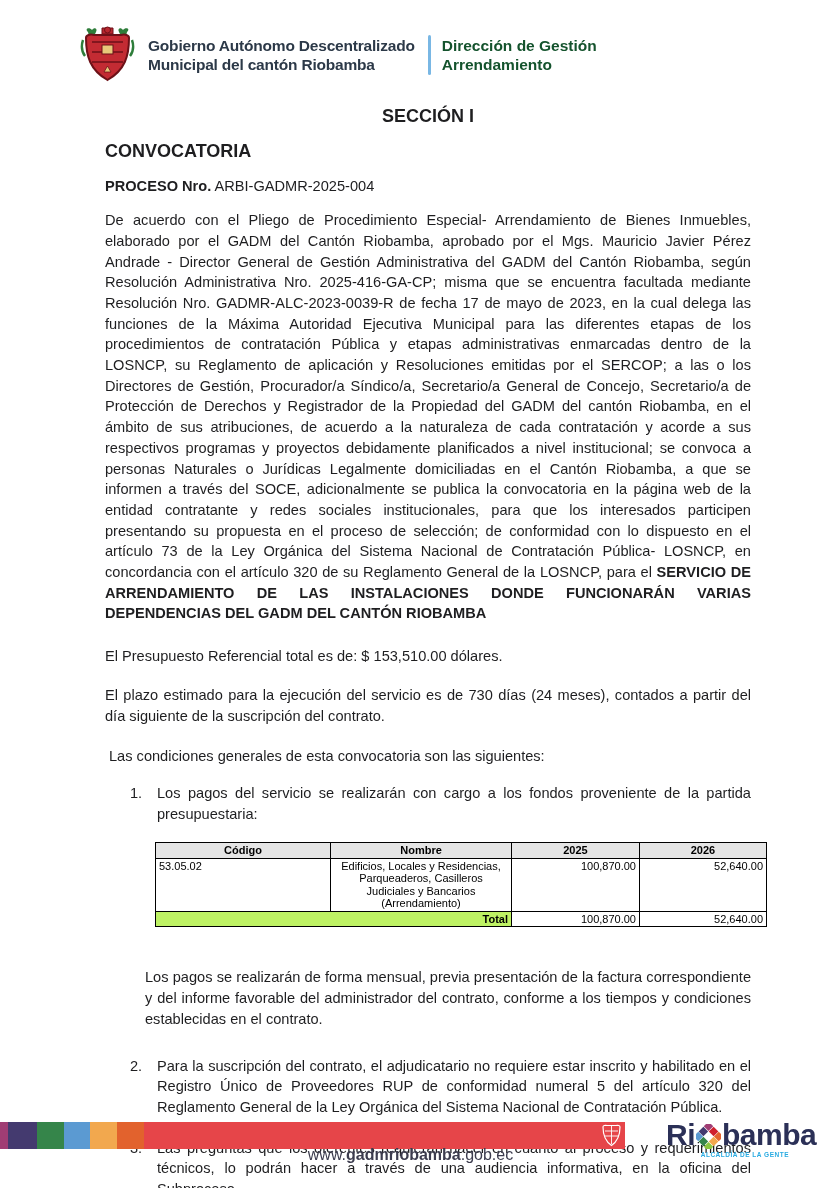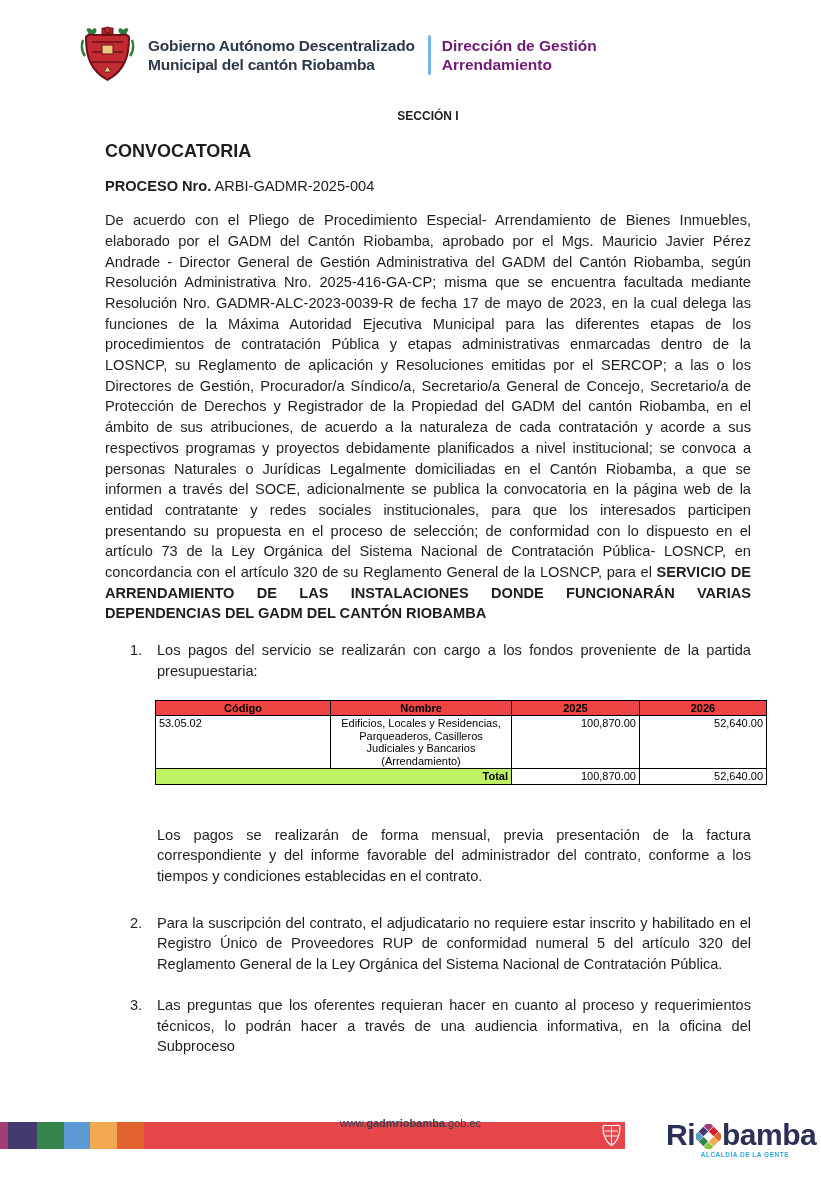--- a/index.html
+++ b/index.html
@@ -7,64 +7,64 @@
     position:relative; width:821px; height:1188px; overflow:hidden;
     background:#ffffff; font-family:"Liberation Sans", sans-serif;
   }
 
   
   .header { position:absolute; top:26px; left:80px; display:flex; align-items:center; }
   .crest { width:55px; height:57px; flex:0 0 auto; }
   .org-block { margin-left:13px; font-weight:bold; font-size:15.5px; line-height:19px;
                color:#2c3948; letter-spacing:-0.2px; }
   .hdr-sep { width:3px; height:40px; background:#79b7e4; margin:0 11px 0 13px; border-radius:1.5px; }
-  .dept-block { font-weight:bold; font-size:15.5px; line-height:19px; color:#701a75; }
+  .dept-block { font-weight:bold; font-size:15.5px; line-height:19px; color:#14532d; }
 
   
   .content { position:absolute; top:0; left:105px; width:646px;
              font-size:14.6px; line-height:20.7px; color:#1e1e20; }
-  .sec-title   { margin-top:106px; text-align:center; font-weight:bold; font-size:12px; }
+  .sec-title   { margin-top:106px; text-align:center; font-weight:bold; font-size:18px; }
   .sec-title2  { margin-top:14px;  text-align:left; font-weight:bold; font-size:18px; }
   .proc-line   { margin-top:15px; }
   .para        { margin-top:13px; text-align:justify; }
   .budget-line { margin-top:22px; }
   .term-para   { margin-top:18px; text-align:justify; }
   .cond-line   { margin-top:20px; padding-left:4px; }
   b.inline-bold { font-weight:bold; }
 
   .li { position:relative; padding-left:52px; text-align:justify; }
   .li .num { position:absolute; left:25px; }
   .li-1 { margin-top:16px; }
   .li-2 { margin-top:26px; }
   .li-3 { margin-top:20px; }
-  .sub-para { margin-top:40px; margin-left:52px; text-align:justify; }
+  .sub-para { margin-top:40px; margin-left:40px; text-align:justify; }
 
   
   .table-wrap { margin-top:18px; margin-left:50px; }
   table.ptable { border-collapse:collapse; table-layout:fixed; width:611px;
                  font-size:11px; line-height:12.5px; color:#000; }
   .ptable th, .ptable td { border:1px solid #000; padding:1px 3px; overflow:hidden; }
-  .ptable th { background:#ef4444; text-align:center; font-weight:bold; }
+  .ptable th { background:#e5e5e5; text-align:center; font-weight:bold; }
   .cell-code  { text-align:left;  vertical-align:top;margin-top:20px; }
   .cell-name  { text-align:center; vertical-align:top; }
   .cell-num   { text-align:right; vertical-align:top; }
   .cell-total-label { background:#bef264; text-align:right; font-weight:bold; }
 
   
   .footer-bar { position:absolute; top:1122px; left:0; height:27px; display:flex; }
   .bar-seg { height:27px; }
   .footer-shield { position:absolute; top:1124px; left:601px; width:21px; height:23px; }
   .footer-logo { position:absolute; top:1118px; left:666px; height:34px;
                  display:flex; align-items:center; font-weight:bold; font-size:30px;
                  color:#2b3057; letter-spacing:-0.5px; }
   .pixel-o { width:25px; height:25px; margin:3px 1px 0 1px; }
   .tagline { position:absolute; top:1151px; left:633px; width:156px; text-align:right;
              font-size:6.5px; font-weight:bold; color:#29abe2; letter-spacing:0.5px; }
-  .footer-url { position:absolute; top:1117px; left:0; width:821px; text-align:center;
-                font-size:11px; color:#3c3c4e; }
+  .footer-url { position:absolute; top:1146px; left:0; width:821px; text-align:center;
+                font-size:16px; color:#3c3c4e; }
 </style>
 </head>
 <body>
 
 <div class="page">
 
   <div class="header">
     <svg class="crest" viewBox="0 0 55 57">
       <path d="M8 6 C4 2 10 1 12 4 C14 1 18 2 16 6 L14 10 L9 10 Z" fill="#2e7d3a"></path>
       <path d="M47 6 C51 2 45 1 43 4 C41 1 37 2 39 6 L41 10 L46 10 Z" fill="#2e7d3a"></path>
@@ -89,22 +89,25 @@
 
   <div class="content">
 
     <div class="sec-title">SECCIÓN I</div>
     <div class="sec-title2">CONVOCATORIA</div>
 
     <div class="proc-line"><b class="inline-bold">PROCESO Nro.</b><span> ARBI-GADMR-2025-004</span></div>
 
     <div class="para"><span>De acuerdo con el Pliego de Procedimiento Especial- Arrendamiento de Bienes Inmuebles, elaborado por el GADM del Cantón Riobamba, aprobado por el Mgs. Mauricio Javier Pérez Andrade - Director General de Gestión Administrativa del GADM del Cantón Riobamba, según Resolución Administrativa Nro. 2025-416-GA-CP; misma que se encuentra facultada mediante Resolución Nro. GADMR-ALC-2023-0039-R de fecha 17 de mayo de 2023, en la cual delega las funciones de la Máxima Autoridad Ejecutiva Municipal para las diferentes etapas de los procedimientos de contratación Pública y etapas administrativas enmarcadas dentro de la LOSNCP, su Reglamento de aplicación y Resoluciones emitidas por el SERCOP; a las o los Directores de Gestión, Procurador/a Síndico/a, Secretario/a General de Concejo, Secretario/a de Protección de Derechos y Registrador de la Propiedad del GADM del cantón Riobamba, en el ámbito de sus atribuciones, de acuerdo a la naturaleza de cada contratación y acorde a sus respectivos programas y proyectos debidamente planificados a nivel institucional; se convoca a personas Naturales o Jurídicas Legalmente domiciliadas en el Cantón Riobamba, a que se informen a través del SOCE, adicionalmente se publica la convocatoria en la página web de la entidad contratante y redes sociales institucionales, para que los interesados participen presentando su propuesta en el proceso de selección; de conformidad con lo dispuesto en el artículo 73 de la Ley Orgánica del Sistema Nacional de Contratación Pública- LOSNCP, en concordancia con el artículo 320 de su Reglamento General de la LOSNCP, para el </span><b class="inline-bold">SERVICIO DE ARRENDAMIENTO DE LAS INSTALACIONES DONDE FUNCIONARÁN VARIAS DEPENDENCIAS DEL GADM DEL CANTÓN RIOBAMBA</b></div>
 
+    <div class="budget-line">El Presupuesto Referencial total es de: $ 153,510.00 dólares.</div>
 
+    <div class="term-para">El plazo estimado para la ejecución del servicio es de 730 días (24 meses), contados a partir del día siguiente de la suscripción del contrato.</div>
 
+    <div class="cond-line">Las condiciones generales de esta convocatoria son las siguientes:</div>
 
     <div class="li li-1">
       <span class="num">1.</span>
       <span>Los pagos del servicio se realizarán con cargo a los fondos proveniente de la partida presupuestaria:</span>
     </div>
 
     <div class="table-wrap">
       <table class="ptable">
         <colgroup>
             <col style="width:175px">

